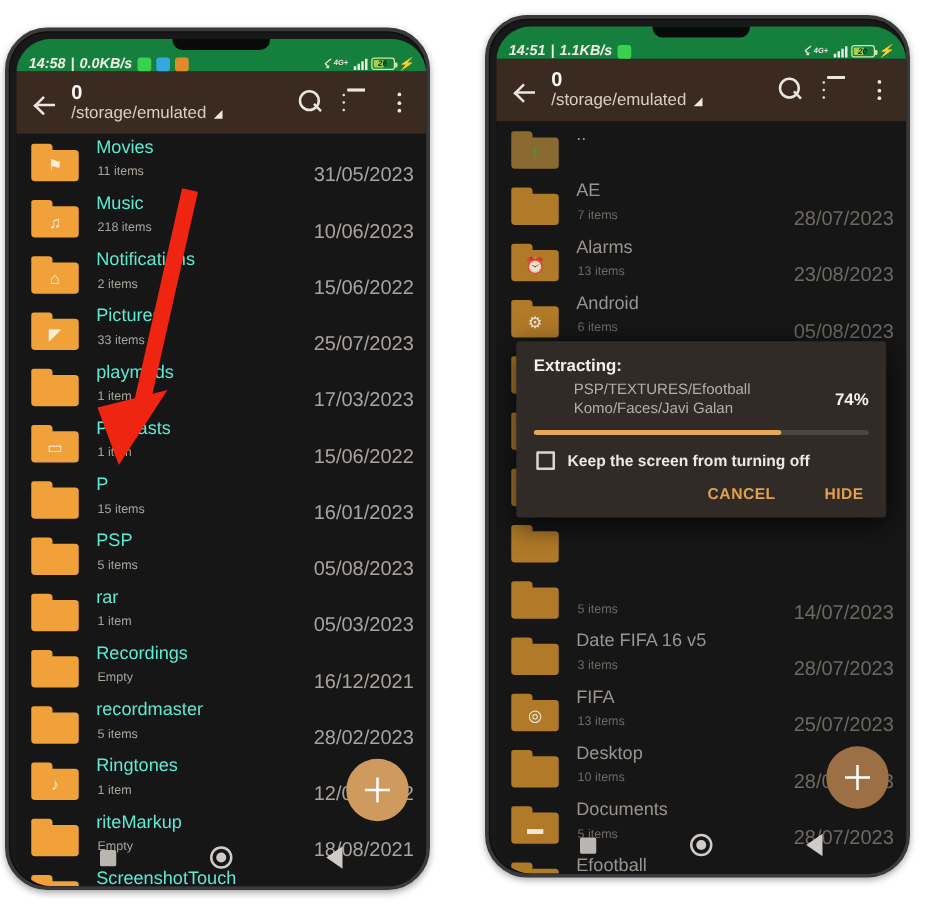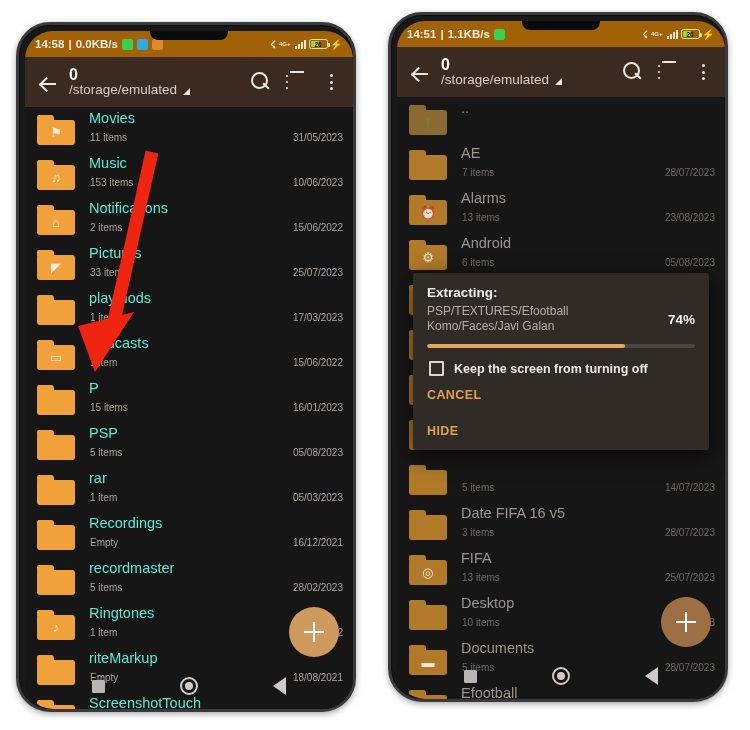--- a/index.html
+++ b/index.html
@@ -15,43 +15,43 @@
   
   .phone {
     position: absolute;
     width: 340px; height: 690px;
     border-radius: 34px;
     background: #181818;
     border: 3px solid #3a3a3c;
     box-shadow: 0 0 0 1px #0c0c0c inset, 0 2px 6px rgba(0,0,0,.35);
     overflow: hidden;
   }
-  .phone.left  { left: 16px;  top: 22px; }
+  .phone.left  { left: 4px;  top: 22px; }
   .phone.right { left: 388px; top: 12px; }
 
   .screen {
     position: absolute; left: 6px; top: 6px;
     width: 328px; height: 678px;
     border-radius: 28px;
     background: #121212;
     overflow: hidden;
   }
   .notch {
     position: absolute; left: 50%; transform: translateX(-50%);
     top: 0px; width: 78px; height: 9px;
     background: #0a0a0a; border-radius: 0 0 8px 8px; z-index: 40;
   }
 
   
   .statusbar {
-    height: 26px; background: #a16207;
-    display: flex; align-items: center; justify-content: space-between;
+    height: 26px; background: #15803d;
+    display: flex; align-items: flex-end; justify-content: space-between;
     padding: 0 10px; color: #f2ece7;
     font-size: 11.5px; font-weight: bold;
-    position: relative; z-index: 20;
+    position: relative; z-index: 20; font-style: italic;
   }
   .sb-left { display: flex; align-items: center; gap: 4px; }
   .sb-right { display: flex; align-items: center; gap: 3px; }
   .sb-appicon { width: 11px; height: 11px; border-radius: 2.5px; display:inline-block; }
   .sb-appicon.wa { background: #3ad14f; }
   .sb-appicon.tg { background: #33a7e0; }
   .sb-appicon.br { background: #e08a2e; }
   .sb-glyph { font-size: 10px; color: #e9e2db; }
   .sb-sig { display:inline-flex; align-items: flex-end; gap:1px; height: 10px; }
   .sb-sig i { display:block; width: 2px; background:#ece6e0; }
@@ -119,21 +119,21 @@
     position:absolute; left:0; top:5px; width:38px; height:25px;
     display:flex; align-items:center; justify-content:center;
     color: rgba(255,255,255,.82); font-size: 13px; line-height:1;
   }
   .meta { flex: 1 1 auto; min-width: 0; position: relative; height: 100%; }
   .fname {
     position:absolute; left:0; top: 3px; color: #5eead4; font-size: 14.5px;
     white-space: nowrap; overflow: visible;
   }
   .fsub { position:absolute; left:1px; top: 25px; color: #a9a39d; font-size: 10px; }
-  .fdate { position:absolute; right: 0; top: 25px; color: #a9a39d; font-size: 10px; white-space:nowrap;}
+  .fdate { position:absolute; right: 0; top: 25px; color: #a9a39d; font-size: 16px; white-space:nowrap;}
 
   
   .dim .fname { color: #9a948e; }
   .dim .fsub, .dim .fdate { color: #6d6862; text-align: right; }
   .dim .folder { --fc: #b07a28; }
 
   
   .fab {
     position: absolute; right: 14px; bottom: 52px;
     width: 50px; height: 50px; border-radius: 50%;
@@ -157,31 +157,31 @@
   .nav-back { width:0;height:0;border-top:9px solid transparent;border-bottom:9px solid transparent;border-right:13px solid #cfcbc7; cursor:pointer;}
 
   
   .dialog {
     position:absolute; left: 16px; right: 16px; top: 252px;
     background: #302b27; border-radius: 3px; z-index: 35;
     padding: 12px 14px 8px 14px;
     box-shadow: 0 6px 22px rgba(0,0,0,.7);
   }
   .dlg-title { color: #f4efea; font-size: 13.5px; font-weight: bold; margin-bottom: 4px; }
-  .dlg-mid { display:flex; align-items:center; gap: 8px; }
+  .dlg-mid { display:flex; align-items:center; gap: 8px; margin-left: 32px; }
   .dlg-path { flex:1 1 auto; color:#b5aea7; font-size: 12px; line-height: 1.25; word-break: break-word;}
   .dlg-pct { flex:0 0 auto; color:#f6f1ec; font-size: 13.5px; font-weight: bold;}
   .progress {
     margin: 10px 0 10px 0; height: 4px; background: #4a4642; border-radius: 2px; overflow:hidden;
   }
   .progress > b { display:block; height: 100%; background: #e8a85c; border-radius:2px; }
   .dlg-check { display:flex; align-items:center; gap: 10px; padding: 3px 0 6px 2px; cursor:pointer;}
   .checkbox { width: 15px; height: 15px; border: 2px solid #ddd6cf; border-radius: 1px; flex:0 0 auto;}
   .dlg-check span { color: #eee8e2; font-size: 12.5px; font-weight: bold;}
-  .dlg-btns { display:flex; justify-content:flex-end; gap: 22px; padding: 6px 4px 4px 0; flex-direction: column; }
+  .dlg-btns { display:flex; justify-content:flex-end; gap: 39px; padding: 6px 4px 4px 0; }
   .dlg-btn { color: #e2a04f; font-size: 12.5px; font-weight: bold; letter-spacing: .4px; cursor:pointer; }
 
   
   .annot { position:absolute; left:0; top:0; width:750px; height:730px; z-index: 60; pointer-events:none;}
 </style>
 </head>
 <body>
 
 <div class="stage">
 
@@ -256,21 +256,21 @@
             </div>
           </div>
           <div class="row">
             <div class="folder">
               <span class="tab"></span>
               <span class="body"></span>
               <span class="glyph">♫</span>
             </div>
             <div class="meta">
               <div class="fname">Music</div>
-              <div class="fsub">153 items</div>
+              <div class="fsub">218 items</div>
               <div class="fdate">10/06/2023</div>
             </div>
           </div>
           <div class="row">
             <div class="folder">
               <span class="tab"></span>
               <span class="body"></span>
               <span class="glyph">⌂</span>
             </div>
             <div class="meta">

